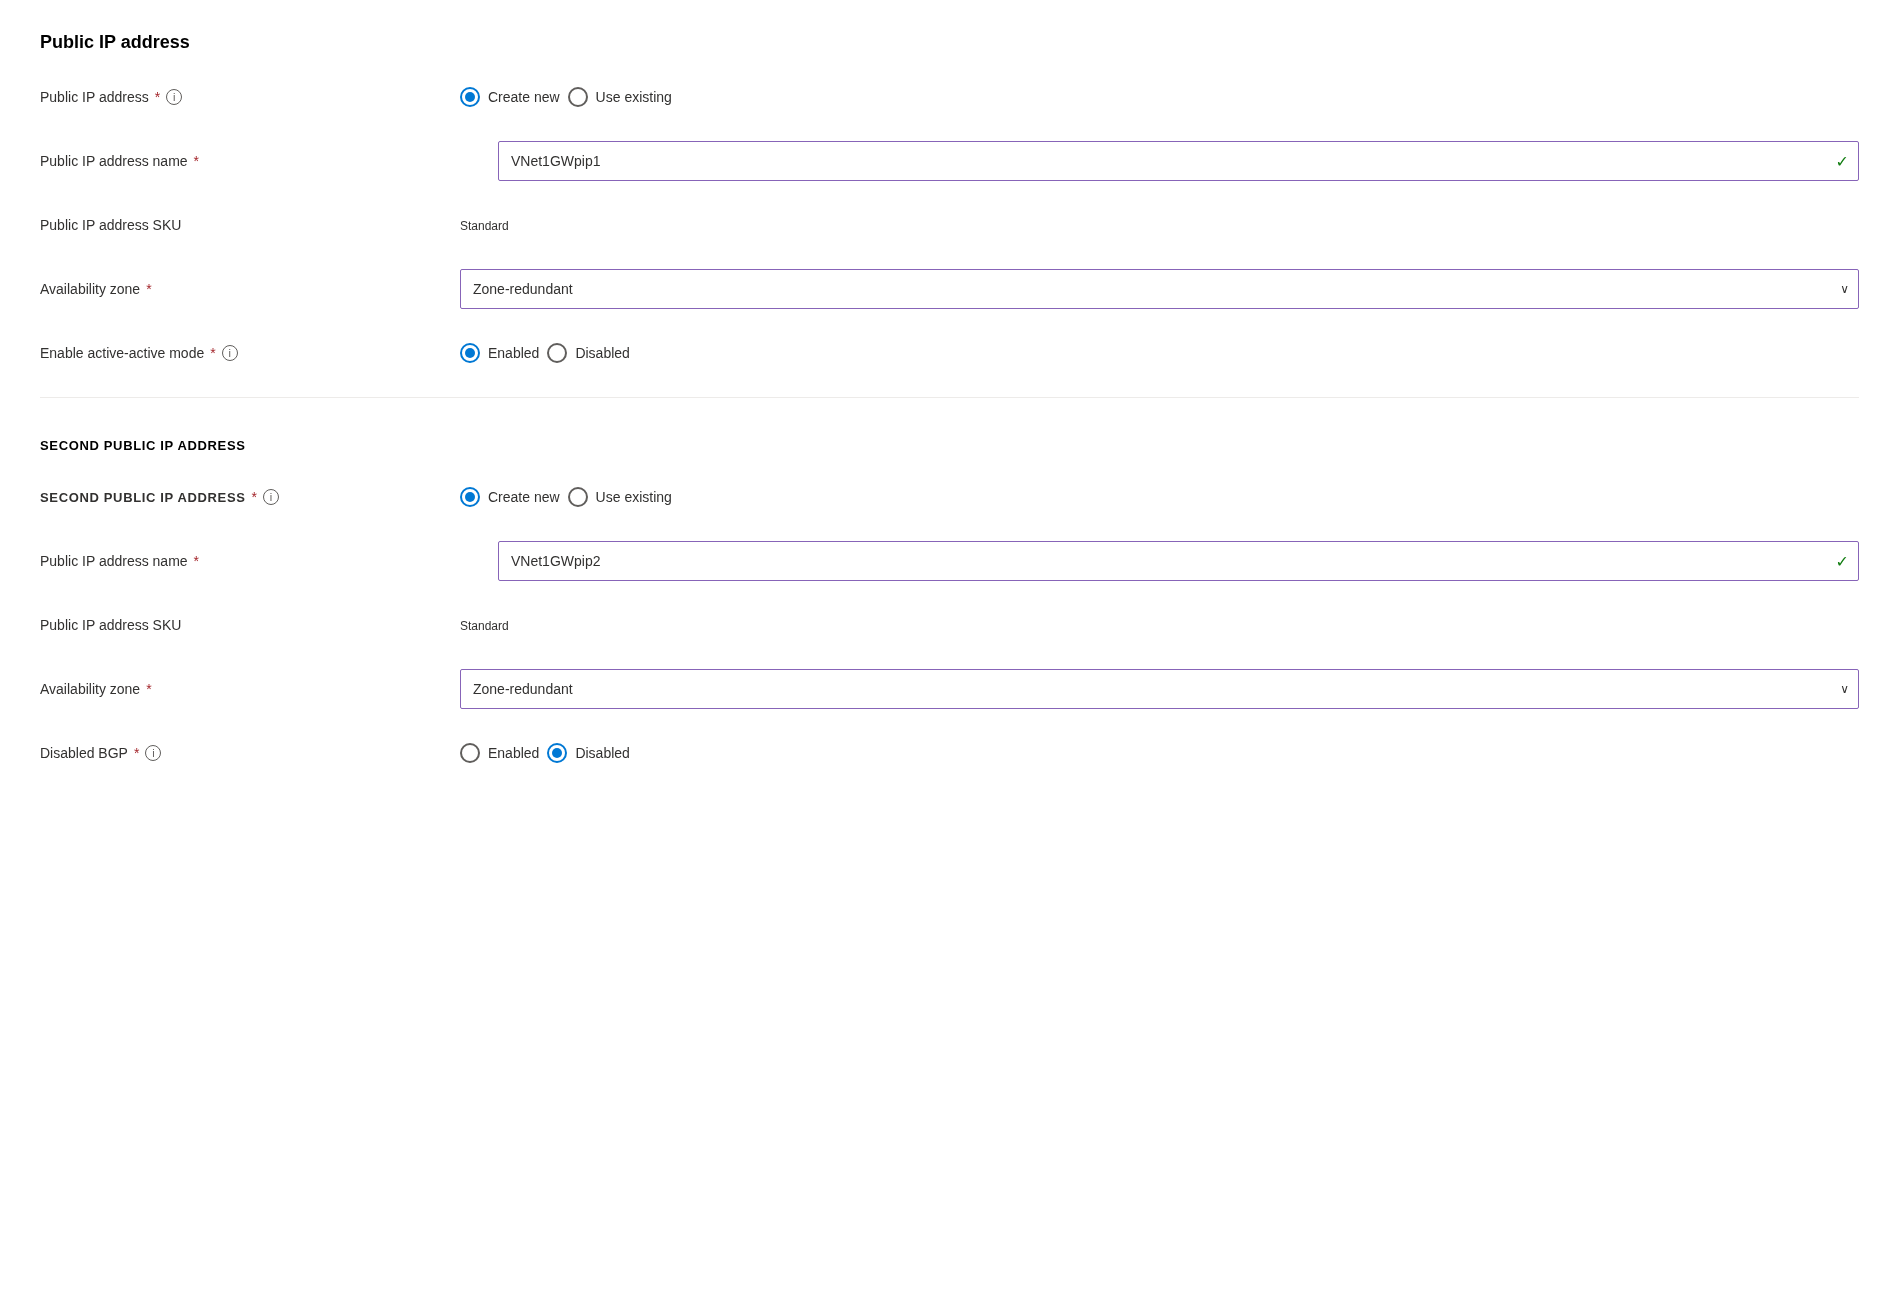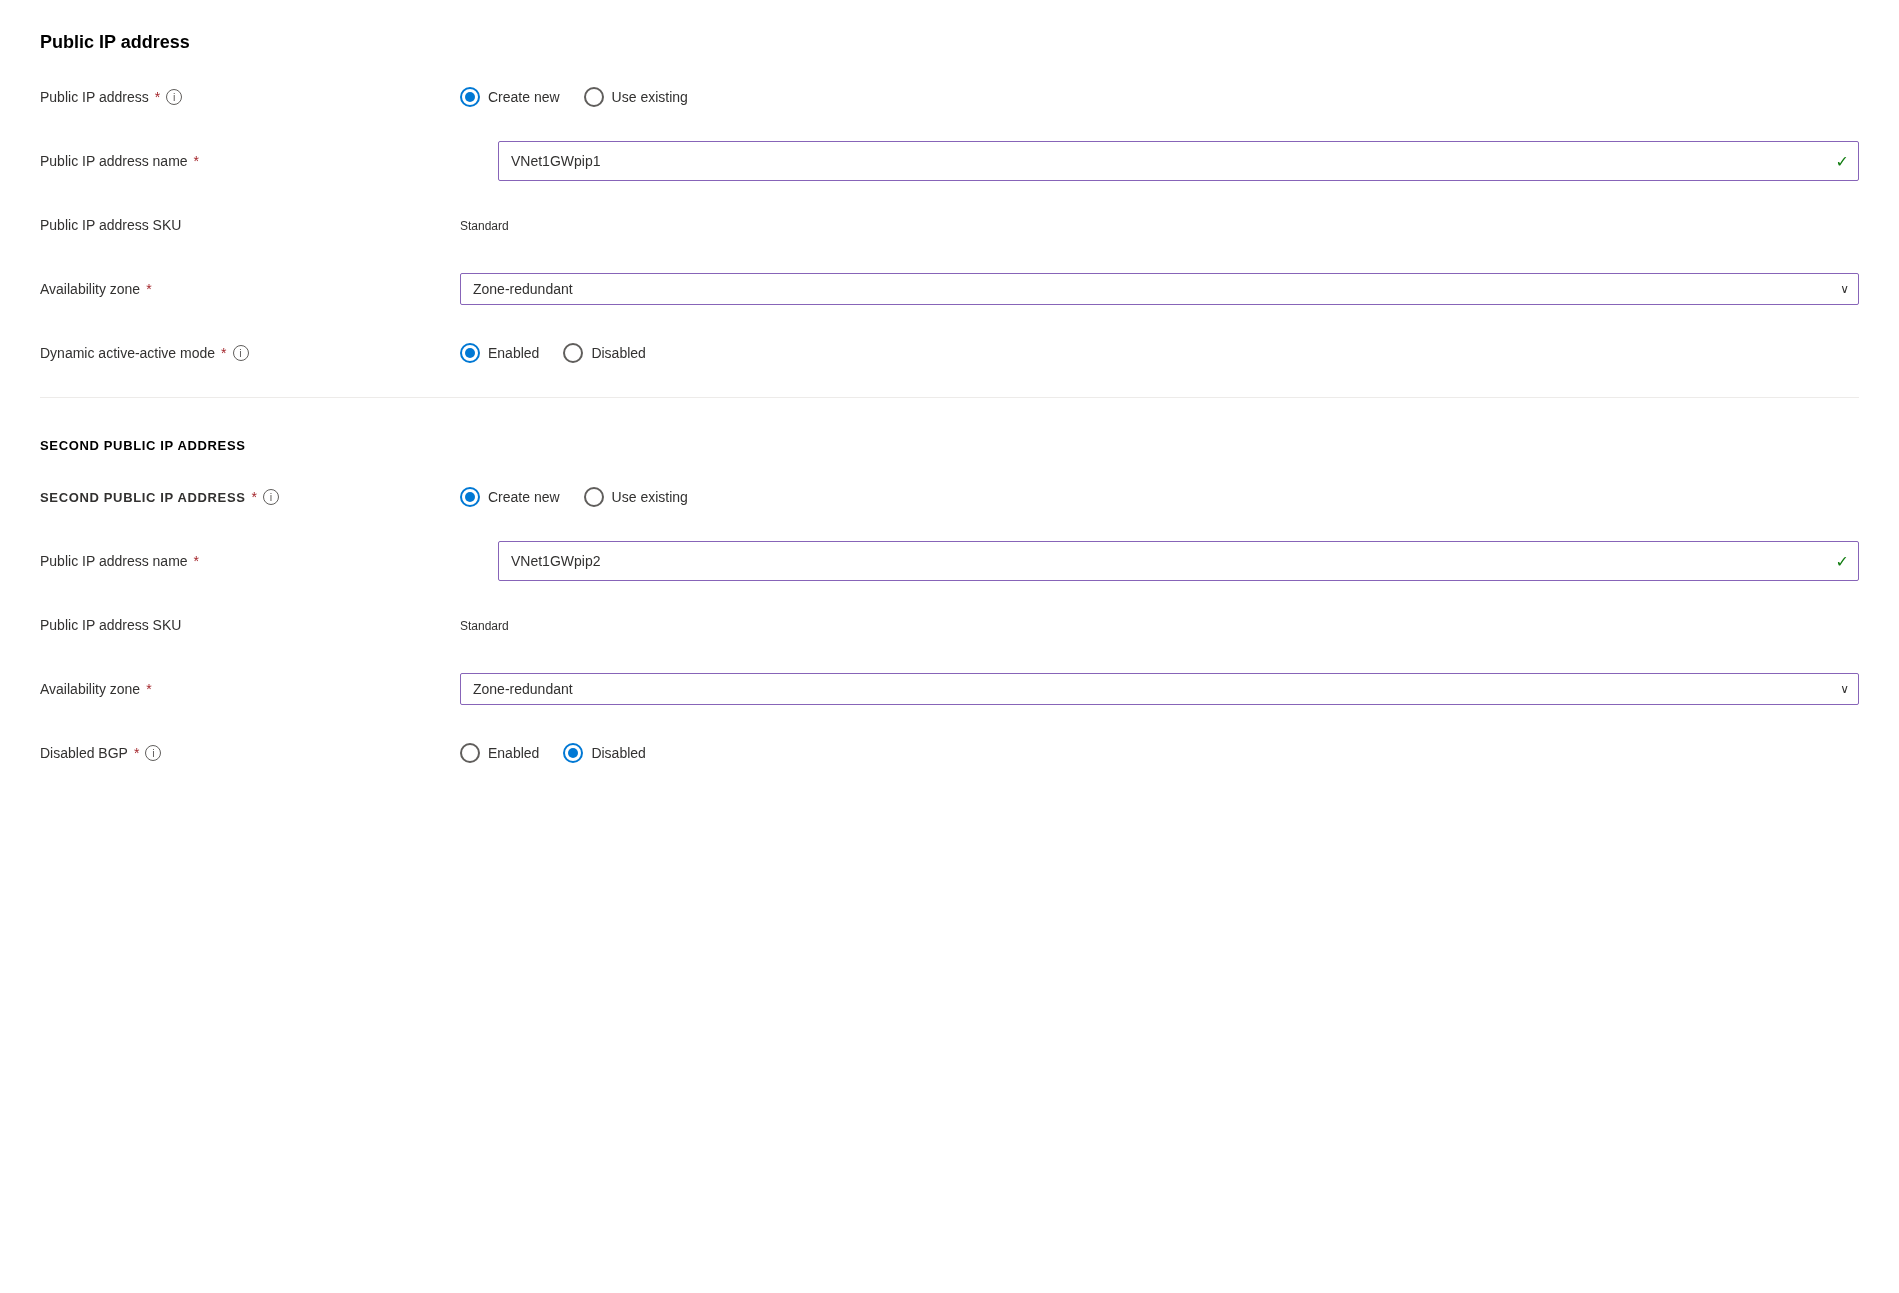--- a/index.html
+++ b/index.html
@@ -69,21 +69,21 @@
       flex-shrink: 0;
     }
 
     .form-control {
       flex: 1;
     }
 
     .radio-group {
       display: flex;
       align-items: center;
-      gap: 24px;
+      gap: 8px;
     }
 
     .radio-option {
       display: flex;
       align-items: center;
       gap: 8px;
       cursor: pointer;
     }
 
     .radio-circle {
@@ -166,21 +166,21 @@
       color: #323130;
     }
 
     .dropdown-wrapper {
       position: relative;
       width: 100%;
     }
 
     .dropdown-select {
       width: 100%;
-      height: 32px;
+      height: 40px;
       border: 1.5px solid #8764b8;
       border-radius: 2px;
       padding: 0 36px 0 12px;
       font-size: 14px;
       color: #323130;
       appearance: none;
       background: #ffffff;
       cursor: pointer;
       outline: none;
     }
@@ -266,21 +266,21 @@
             <option>3</option>
             <option>No Zone</option>
           </select>
           <span class="dropdown-chevron">∨</span>
         </div>
       </div>
     </div>
 
     <div class="form-row">
       <div class="form-label">
-        <span>Dynamic active-active mode</span>
+        <span>Enable active-active mode</span>
         <span class="required-star">*</span>
         <span class="info-icon">i</span>
       </div>
       <div class="form-control">
         <div class="radio-group">
           <label class="radio-option">
             <div class="radio-circle selected"></div>
             <span class="radio-label">Enabled</span>
           </label>
           <label class="radio-option">

